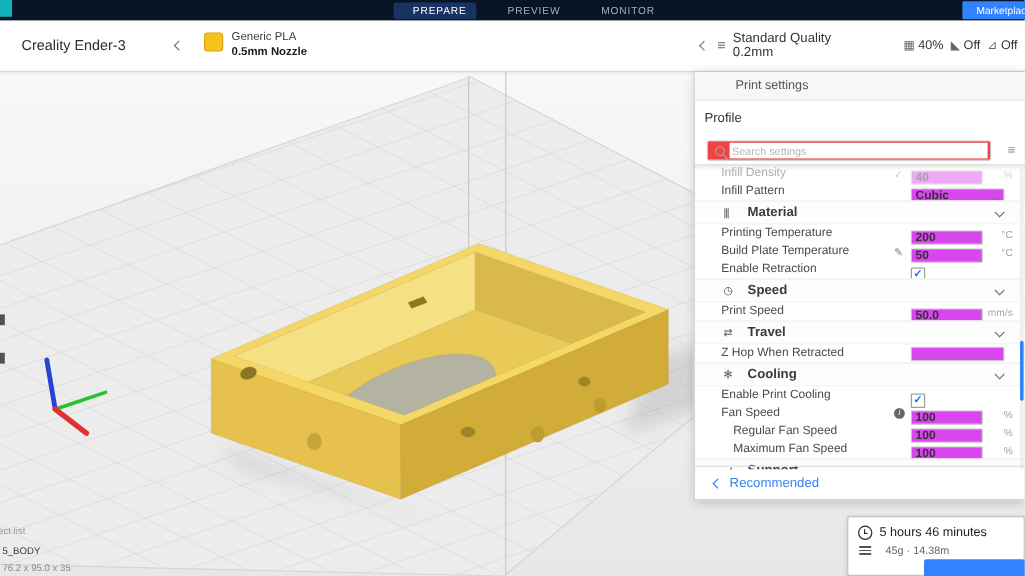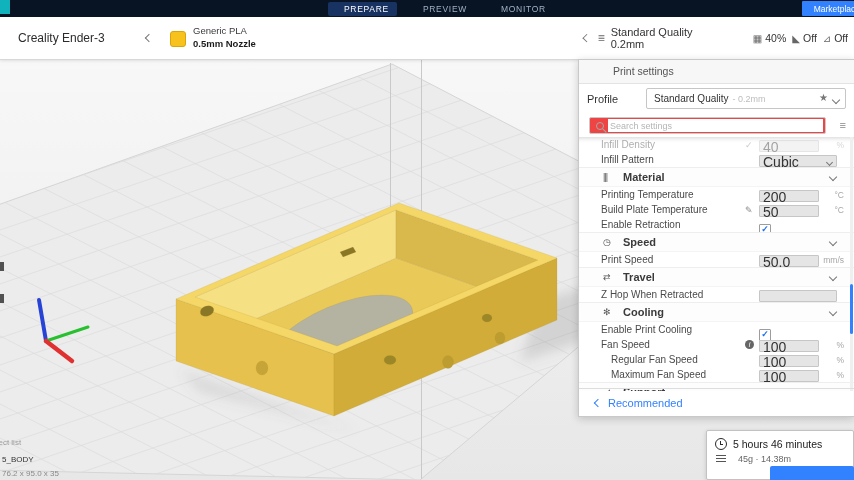--- a/index.html
+++ b/index.html
@@ -18,21 +18,21 @@
   .tab.active{color:#fff;background:rgba(70,130,255,.28);padding-left:16px;}
   #marketplace-btn{position:absolute;right:-18px;top:1px;height:15px;display:flex;align-items:center;
     padding:0 12px;background:#3282ff;color:#fff;font-size:8.5px;border-radius:1px;}
 
   
   #toolbar{position:absolute;left:0;top:17px;right:0;height:42px;background:#fff;
     border-bottom:1px solid #d8d8d8;box-shadow:0 1px 3px rgba(0,0,0,.10);z-index:4;}
   #printer-name{position:absolute;left:18px;top:0;height:42px;display:flex;align-items:center;
     font-size:12px;color:#2b2b2b;}
   #printer-collapse{position:absolute;left:146px;top:18px;}
-  #material-block{position:absolute;left:170px;top:7px;display:flex;gap:7px;align-items:center;}
+  #material-block{position:absolute;left:170px;top:7px;display:flex;gap:7px;}
   #material-swatch{width:14px;height:14px;border-radius:3px;background:#f6c21b;border:1px solid #d9a50a;margin-top:3px;}
   .mat-line1{font-size:9.5px;color:#3a3a3a;line-height:13px;}
   .mat-line2{font-size:9.5px;color:#1c1c1c;font-weight:700;line-height:13px;}
   #settings-summary{position:absolute;left:578px;top:0;right:0;height:42px;display:flex;
     align-items:center;padding-left:6px;background:#fff;}
   #settings-summary .glyph{color:#666;font-size:10px;}
   #summary-profile{font-size:11px;color:#333;margin:0 4px 0 6px;}
   .sum-val{font-size:10.5px;color:#333;margin:0 6px 0 3px;}
 
   
@@ -69,21 +69,21 @@
     box-shadow:inset 0 5px 5px -4px rgba(0,0,0,.18);}
   .srow{position:relative;height:15px;display:flex;align-items:center;padding-left:22px;}
   .srow.indent{padding-left:32px;}
   .srow.faded{opacity:.45;}
   .srow-label{font-size:10px;color:#4a4a4a;white-space:nowrap;}
   .pre-icon{position:absolute;left:166px;top:3px;font-size:9px;color:#888;line-height:10px;}
   .info-badge{background:#666;color:#fff;border-radius:50%;width:9px;height:9px;font-size:7px;
     line-height:9px;text-align:center;font-style:italic;}
   .ctrl{position:absolute;left:180px;top:1px;}
   .valbox{display:inline-block;width:60px;height:12px;line-height:12px;border:1px solid #c6c6c6;
-    border-radius:1px;background:#e5e5e5;font-size:14px;color:#333;padding:0 3px;box-sizing:border-box;position:relative;}
+    border-radius:1px;background:#d946ef;font-size:10px;color:#333;padding:0 3px;box-sizing:border-box;position:relative;font-weight:bold;}
   .valbox.wide{width:78px;}
   .valbox.dd{width:78px;}
   .valbox.dd .chev{position:absolute;right:4px;top:4px;}
   .unit{position:absolute;right:10px;top:3px;font-size:8.5px;color:#a6a6a6;}
   .cb{display:inline-block;width:10px;height:10px;border:1px solid #9d9d9d;border-radius:1px;background:#fff;
     font-size:9px;line-height:9px;text-align:center;color:#196ef0;font-weight:700;}
   .ssec{position:relative;height:18px;display:flex;align-items:center;padding-left:24px;
     background:#fdfdfd;border-top:1px solid #eee;border-bottom:1px solid #f4f4f4;}
   .sec-icon{position:absolute;left:24px;top:3px;width:12px;font-size:9px;color:#555;letter-spacing:-1px;line-height:12px;}
   .sec-label{margin-left:20px;font-size:11px;font-weight:700;color:#3a3a3a;}
@@ -270,26 +270,20 @@
     <span class="glyph" data-interactable="false">⊿</span>
     <span class="sum-val" data-interactable="false">Off</span>
   </div>
 </div>
 
 <div id="panel" data-interactable="false">
   <div id="panel-header" data-interactable="false">Print settings</div>
 
   <div id="profile-row">
     <span id="profile-label" data-interactable="false">Profile</span>
-    <div id="profile-dropdown" data-interactable="true">
-      <span id="profile-value" data-interactable="false">Standard Quality</span>
-      <span id="profile-suffix" data-interactable="false">- 0.2mm</span>
-      <span id="profile-star" data-interactable="true">★</span>
-      <span id="profile-chev" class="chev cdown" data-interactable="false"></span>
-    </div>
   </div>
 
   <div id="search-row">
     <div id="search-box" data-interactable="true">
       <span class="mag" data-interactable="false"></span>
       <input id="search-input" data-interactable="true" placeholder="Search settings" style="">
     </div>
     <span id="filter-menu" data-interactable="true">≡</span>
   </div>
 

